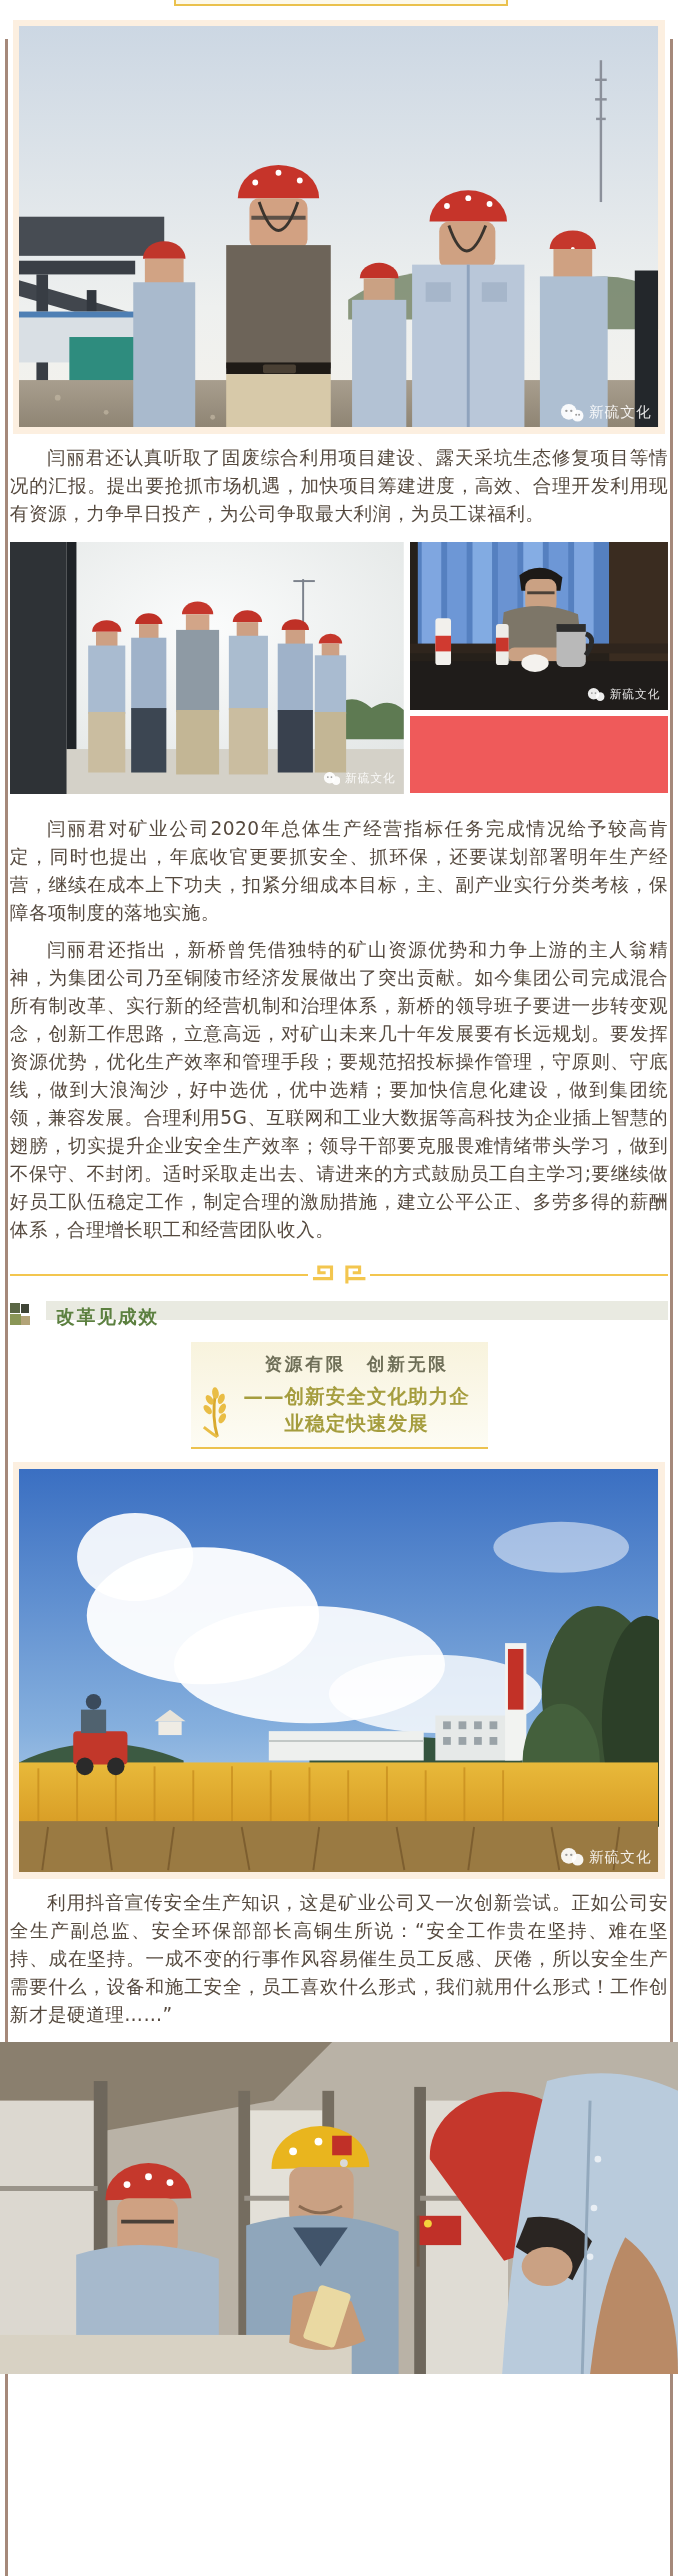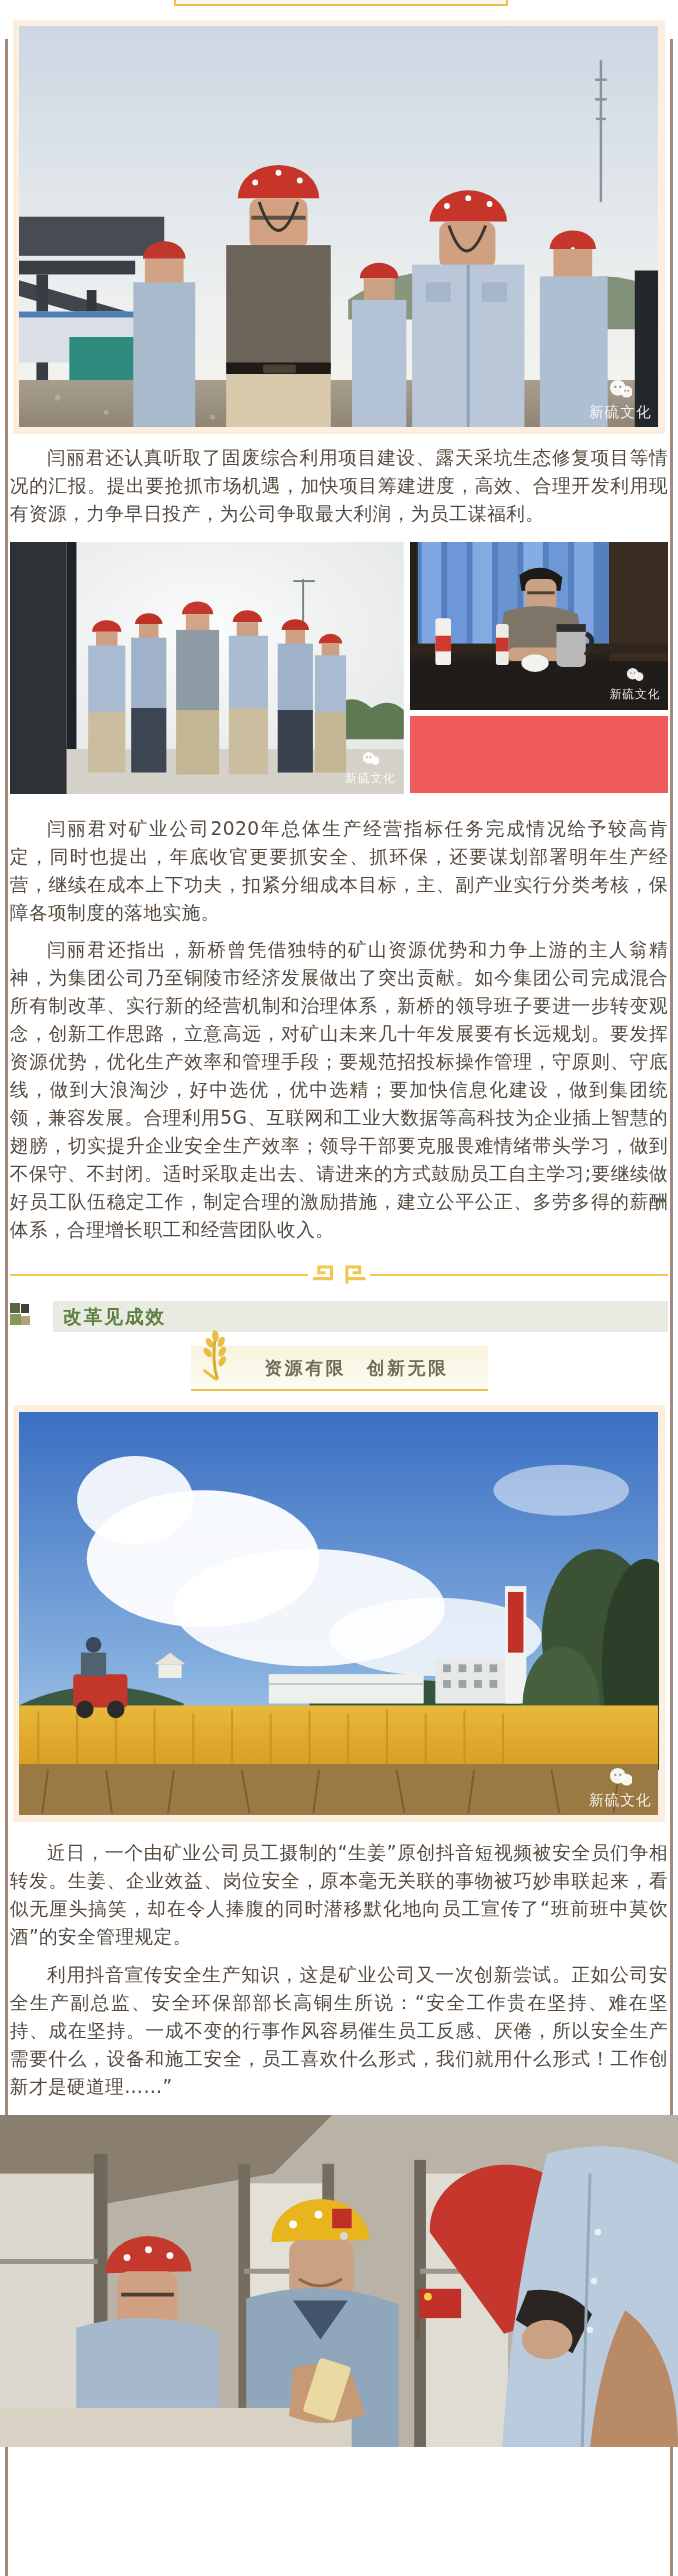--- a/index.html
+++ b/index.html
@@ -28,39 +28,39 @@
   .para.first{margin-top:15.6px;}
   .img-row{display:flex;gap:6.8px;margin-top:13.7px;}
   .row-left{width:394px;height:252px;position:relative;}
   .row-left svg{display:block;width:100%;height:100%;}
   .row-right{width:258px;display:flex;flex-direction:column;gap:6.8px;}
   .row-right-top{height:168px;position:relative;}
   .row-right-top svg{display:block;width:100%;height:100%;}
   .red-block{height:77px;background:#ef5a5a;}
   .wm{
     position:absolute;display:flex;align-items:center;gap:4.9px;
-    color:rgba(255,255,255,0.88);font-size:14.7px;letter-spacing:1px;flex-direction:column;
+    color:rgba(255,255,255,0.88);font-size:14.7px;letter-spacing:1px;
   }
   .wm svg{width:23.5px;height:18.6px;display:block;}
   .wm.br{right:13.7px;bottom:11.7px;}
   .wm.br-small{right:7.8px;bottom:7.8px;font-size:11.7px;}
   .wm.br-small svg{width:17.6px;height:13.7px;}
   
   .divider{display:flex;align-items:center;margin:19.6px 0 0 0;height:21.5px;}
   .divider .dl{flex:1;height:0;border-top:2.9px solid #f3c64f;}
   .divider svg{margin:0 2.9px;display:block;}
   
   .section-head{display:flex;align-items:flex-start;margin-top:15.6px;}
   .sq-icon{position:relative;width:21.5px;height:25.4px;flex:0 0 auto;margin-top:2px;}
   .sq-icon i{position:absolute;display:block;}
   .sq-icon .s1{left:0;top:0;width:9.8px;height:9.8px;background:#5a6644;}
   .sq-icon .s2{left:10.8px;top:1px;width:8.8px;height:8.8px;background:#3f4536;}
   .sq-icon .s3{left:0;top:10.8px;width:10.8px;height:10.8px;background:#8a9656;}
   .sq-icon .s4{left:11.7px;top:12.7px;width:8.8px;height:8.8px;background:#b3a478;}
-  .section-bar{flex:1;margin-left:22px;height:31px;background:#e9eae1;}
+  .section-bar{flex:1;margin-left:15px;height:19px;background:#e9eae1;}
   .section-bar span{display:inline-block;line-height:31px;padding-left:9.8px;
     font-size:18.6px;font-weight:bold;color:#5c8040;letter-spacing:2px;}
   
   .banner{
     position:relative;width:297px;margin:13.7px auto 0 auto;text-align:center;
     background:linear-gradient(180deg,#f8f3dd 0%,#fdfcf4 100%);
     border-bottom:2px solid #ecc24f;padding:9.8px 9.8px 9.8px 45px;box-sizing:border-box;
   }
   .banner .wheat{position:absolute;left:7.8px;bottom:7.8px;}
   .banner .bl1{font-size:17.6px;font-weight:bold;color:#6f6f58;letter-spacing:2.9px;}
@@ -338,20 +338,21 @@
         <ellipse cx="12" cy="16" rx="3.2" ry="5.6" transform="rotate(-35 12 16)"></ellipse>
         <ellipse cx="24" cy="15" rx="3.2" ry="5.6" transform="rotate(22 24 15)"></ellipse>
         <ellipse cx="10" cy="26" rx="3.2" ry="5.6" transform="rotate(-40 10 26)"></ellipse>
         <ellipse cx="25" cy="25" rx="3.2" ry="5.6" transform="rotate(28 25 25)"></ellipse>
         <ellipse cx="11" cy="36" rx="3,2" ry="5.6" transform="rotate(-42 11 36)"></ellipse>
         <ellipse cx="25" cy="35" rx="3.2" ry="5.6" transform="rotate(30 25 35)"></ellipse>
       </g>
       <path d="M6,44 Q16,52 20,54" fill="none" stroke="#e9bd45" stroke-width="3"></path>
     </svg>
     <div class="bl1">资源有限　创新无限</div>
+    <div class="bl2">——创新安全文化助力企业稳定快速发展</div>
   </div>
 
   <div class="photo-frame">
     <svg viewBox="0 0 660 412" height="403" preserveAspectRatio="none">
       <defs>
         <linearGradient id="sky2" x1="0" y1="0" x2="0" y2="1">
           <stop offset="0" stop-color="#3a6fc2"></stop>
             <stop offset="0.65" stop-color="#86b0de"></stop>
             <stop offset="1" stop-color="#c8dcef"></stop>
         </linearGradient>
@@ -435,21 +436,20 @@
       <svg viewBox="0 0 24 19">
         <circle cx="9" cy="8" r="8" fill="#ffffff" opacity="0.92"></circle>
           <circle cx="18" cy="12" r="6" fill="#ffffff" opacity="0.92"></circle>
         <circle cx="6.5" cy="7" r="1.2" fill="#9a9a9a"></circle>
           <circle cx="11.5" cy="7" r="1.2" fill="#9a9a9a"></circle>
       </svg>
       <span>新硫文化</span>
     </div>
   </div>
 
-  <p class="para" style="margin-top:17.6px">近日，一个由矿业公司员工摄制的“生姜”原创抖音短视频被安全员们争相转发。生姜、企业效益、岗位安全，原本毫无关联的事物被巧妙串联起来，看似无厘头搞笑，却在令人捧腹的同时潜移默化地向员工宣传了“班前班中莫饮酒”的安全管理规定。</p>
   <p class="para">利用抖音宣传安全生产知识，这是矿业公司又一次创新尝试。正如公司安全生产副总监、安全环保部部长高铜生所说：“安全工作贵在坚持、难在坚持、成在坚持。一成不变的行事作风容易催生员工反感、厌倦，所以安全生产需要什么，设备和施工安全，员工喜欢什么形式，我们就用什么形式！工作创新才是硬道理……”</p>
 
   <div class="bottom-photo">
     <svg viewBox="0 0 694 340" preserveAspectRatio="none">
       <rect width="694" height="340" fill="#b9b2a6"></rect>
       <polygon points="0,0 340,0 280,60 0,110" fill="#8a7f6e"></polygon>
       <g>
         <rect x="0" y="60" width="100" height="280" fill="#dcd8d0"></rect>
         <rect x="96" y="40" width="14" height="300" fill="#6e675c"></rect>
         <rect x="250" y="70" width="80" height="270" fill="#e3e0d8"></rect>

